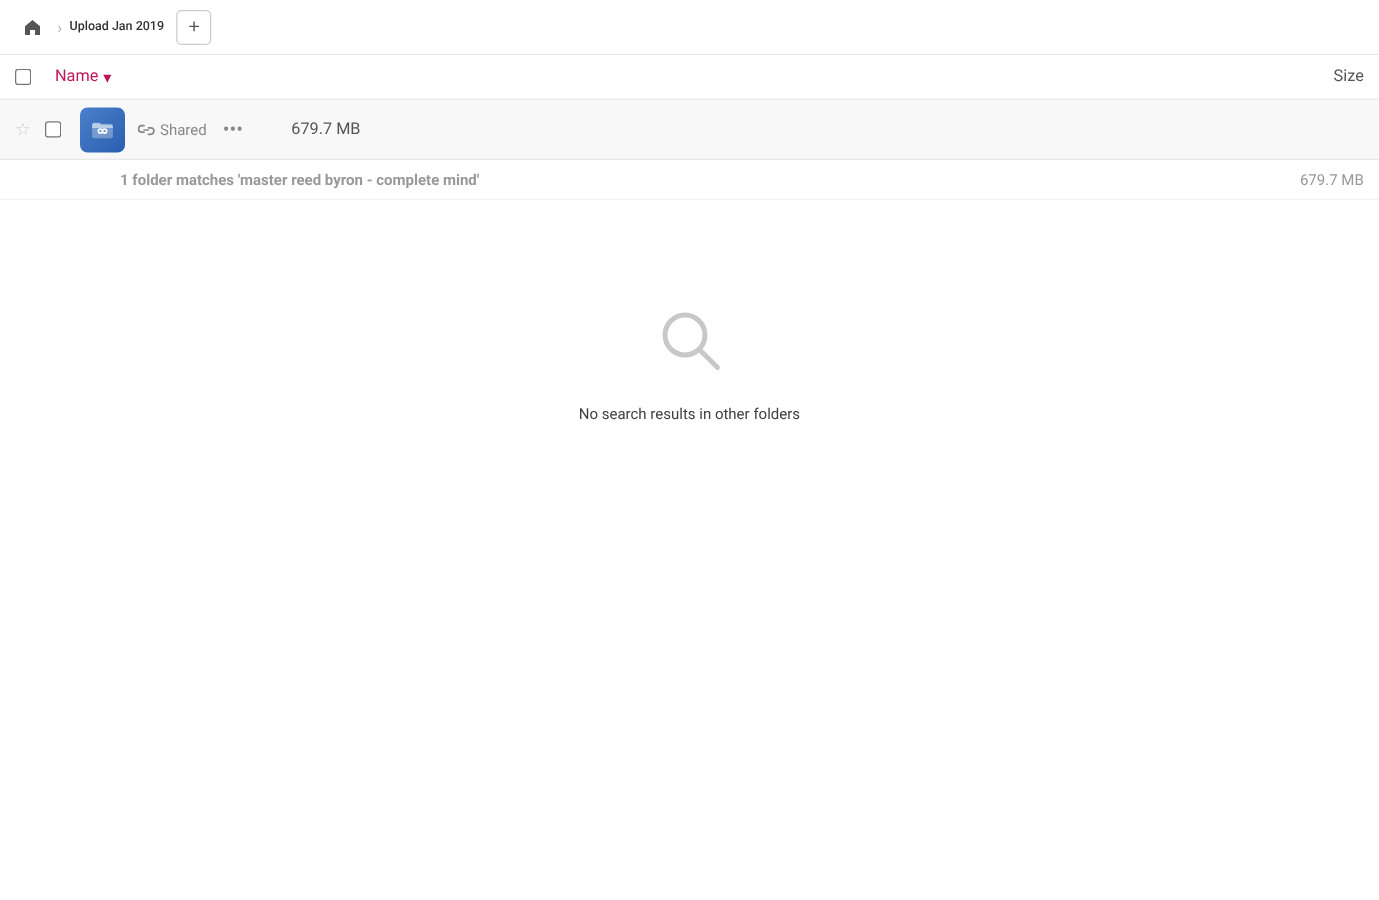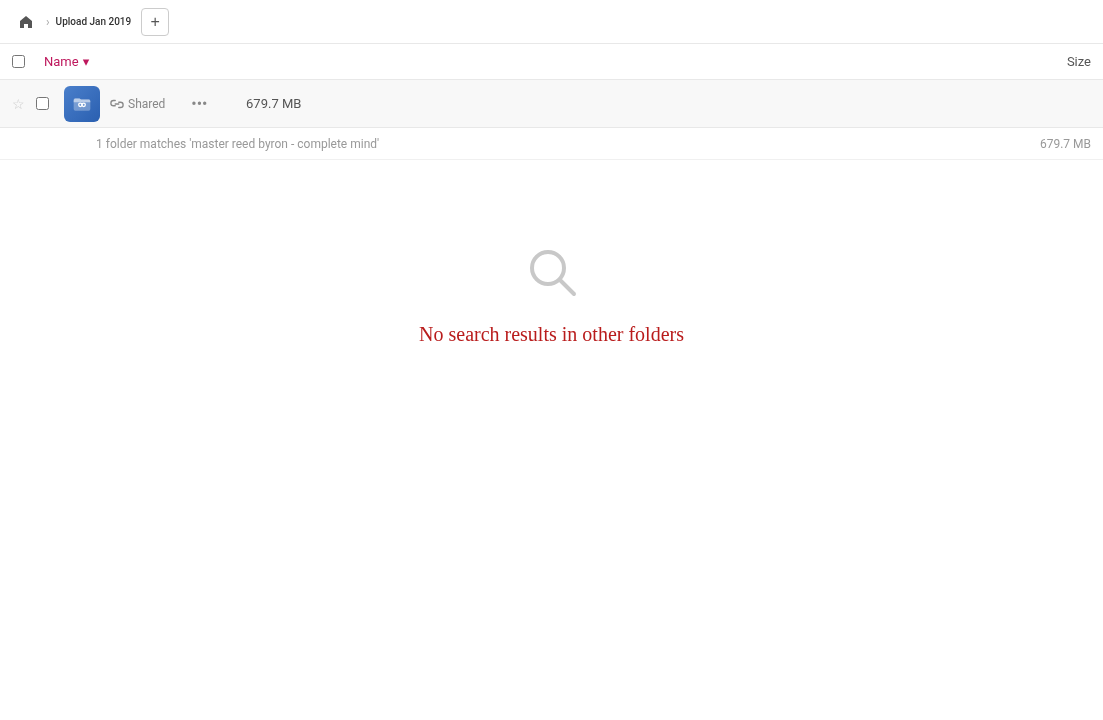--- a/index.html
+++ b/index.html
@@ -152,21 +152,21 @@
       color: #1a1a1a;
       font-weight: 400;
     }
 
     .shared-badge {
       display: flex;
       align-items: center;
       gap: 4px;
       color: #888;
       font-size: 12px;
-      margin-right: 20px;
+      margin-right: 7px;
     }
 
     .more-btn {
       width: 28px;
       height: 28px;
       display: flex;
       align-items: center;
       justify-content: center;
       border-radius: 4px;
       cursor: pointer;
@@ -188,20 +188,21 @@
       align-items: center;
       justify-content: space-between;
       height: 32px;
       padding: 0 12px 0 96px;
       border-bottom: 1px solid #f0f0f0;
     }
 
     .match-text {
       font-size: 12px;
       color: #999;
+      font-weight: bold;
     }
 
     .match-size {
       font-size: 12px;
       color: #999;
       padding-right: 0;
     }
 
     
     .empty-state {
@@ -212,24 +213,23 @@
       flex: 1;
       padding: 80px 0;
       gap: 16px;
     }
 
     .search-empty-icon {
       color: #c8c8c8;
     }
 
     .empty-text {
-      font-size: 20px;
-      color: #b91c1c;
+      font-size: 12px;
+      color: #404040;
       font-weight: 400;
-      font-family: Liberation Serif, serif;
     }
   </style>
 </head>
 <body>
 
 <div class="breadcrumb-bar">
   <div class="home-icon-btn">
     <svg width="16" height="16" viewBox="0 0 16 16" fill="none" xmlns="http://www.w3.org/2000/svg">
       <path d="M8 2L2 7v7h4v-4h4v4h4V7L8 2z" fill="#555"></path>
     </svg>

